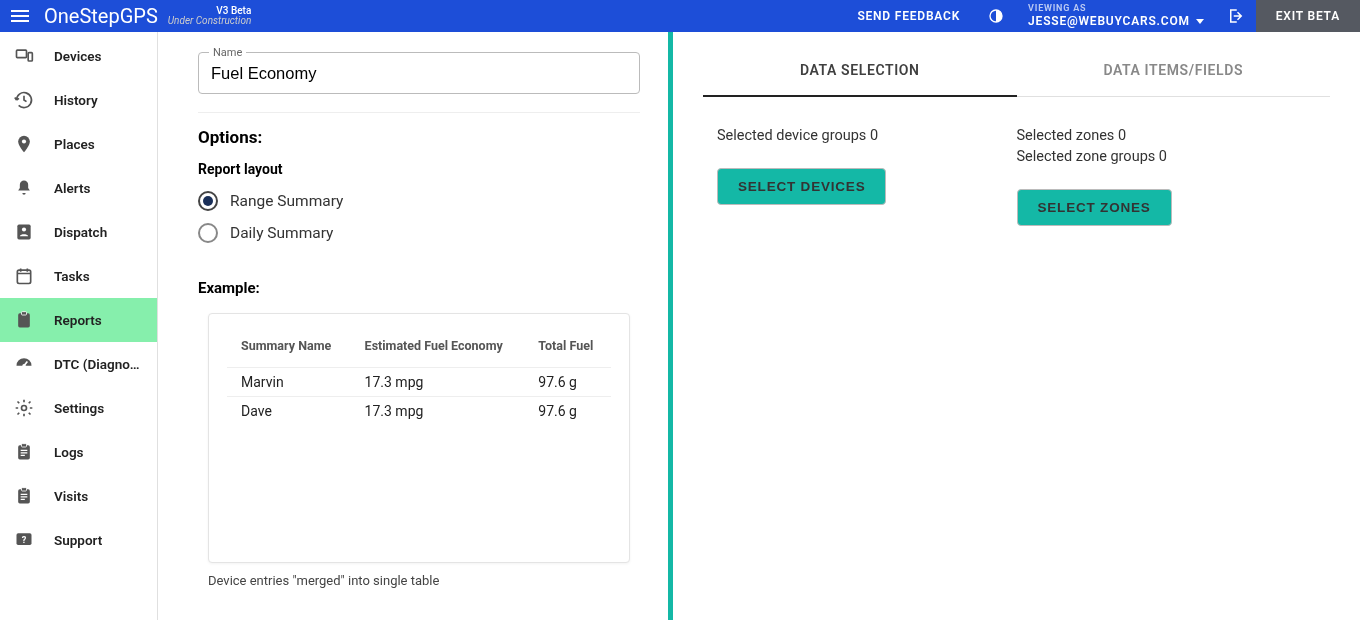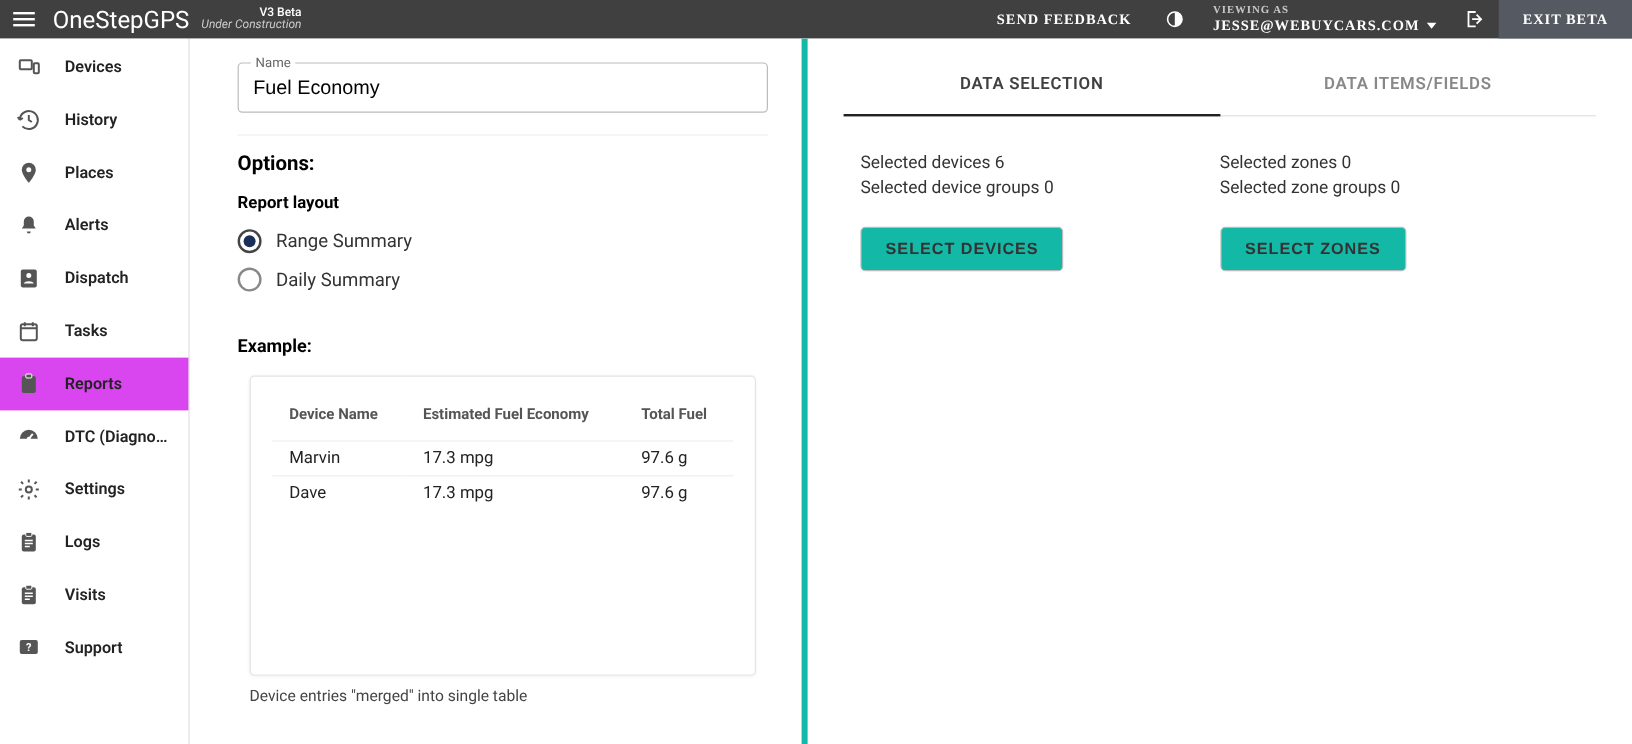--- a/index.html
+++ b/index.html
@@ -1,19 +1,19 @@
 <!DOCTYPE html>
 <html><head>
 <meta charset="utf-8">
 <style>
   * { box-sizing: border-box; margin: 0; padding: 0; }
   html, body { width: 1360px; height: 620px; font-family: Roboto, Arial, sans-serif; overflow: hidden; }
   .header {
     height: 32px;
-    background: #404040;
+    background: #1d4ed8;
     display: flex;
     align-items: center;
     color: #fff;
     position: relative;
   }
   .menu-btn {
     width: 40px;
     height: 32px;
     display: flex;
     align-items: center;
@@ -30,21 +30,21 @@
   .hamburger::after { top: 5px; }
   .brand {
     font-size: 20px; font-weight: 400; margin-left: 4px;
   }
   .beta-tag {
     display: inline-flex; flex-direction: column; margin-left: 10px; line-height: 1;
   }
   .beta-tag .v { font-size: 10px; font-weight: 500; text-align: right; }
   .beta-tag .sub { font-size: 10px; font-style: italic; color: #ccc; }
   .hdr-right {
-    margin-left: auto; display: flex; align-items: center; height: 100%; font-family: Liberation Serif, serif;
+    margin-left: auto; display: flex; align-items: center; height: 100%;
   }
   .hdr-link {
     font-size: 12px; font-weight: 600; letter-spacing: 0.8px;
     padding: 0 16px; height: 100%; display: flex; align-items: center;
     cursor: pointer;
   }
   .icon-circle {
     width: 40px; display: flex; align-items: center; justify-content: center; height: 100%;
     cursor: pointer;
   }
@@ -67,21 +67,21 @@
     display: flex; height: calc(100% - 32px); background: #fff;
   }
   .sidebar {
     width: 158px; background: #fff; border-right: 1px solid #e0e0e0;
     padding-top: 2px;
   }
   .nav-item {
     display: flex; align-items: center; height: 44px; padding-left: 12px;
     cursor: pointer; font-size: 13.5px; font-weight: 600; color: #222;
   }
-  .nav-item.active { background: #d946ef; }
+  .nav-item.active { background: #86efac; }
   .nav-icon {
     width: 24px; height: 24px; margin-right: 18px;
     display: flex; align-items: center; justify-content: center;
     color: #555;
   }
   .nav-item .label {
     white-space: nowrap; overflow: hidden; text-overflow: ellipsis;
     max-width: 90px;
   }
   .content {
@@ -345,21 +345,21 @@
       <div class="radio-row">
         <div class="radio unchecked"></div>
         <div class="radio-label">Daily Summary</div>
       </div>
       <div class="spacer"></div>
       <div class="example-title">Example:</div>
       <div class="example-box">
         <table>
           <thead>
               <tr id="thead-row">
-                <th>Device Name</th>
+                <th>Summary Name</th>
                 <th>Estimated Fuel Economy</th>
                 <th>Total Fuel</th>
               </tr>
             </thead>
           <tbody id="tbody">
               <tr>
                 <td>Marvin</td>
                 <td>17.3 mpg</td>
                 <td>97.6 g</td>
               </tr>
@@ -374,21 +374,20 @@
       <div class="caption">Device entries "merged" into single table</div>
     </div>
 
     <div class="panel right">
       <div class="tabs">
         <div class="tab active">DATA SELECTION</div>
         <div class="tab">DATA ITEMS/FIELDS</div>
       </div>
       <div class="sel-grid">
         <div class="sel-col">
-          <div class="sel-line">Selected devices 6</div>
           <div class="sel-line">Selected device groups 0</div>
           <button class="outline-btn">SELECT DEVICES</button>
         </div>
         <div class="sel-col">
           <div class="sel-line">Selected zones 0</div>
           <div class="sel-line">Selected zone groups 0</div>
           <button class="outline-btn">SELECT ZONES</button>
         </div>
       </div>
     </div>

